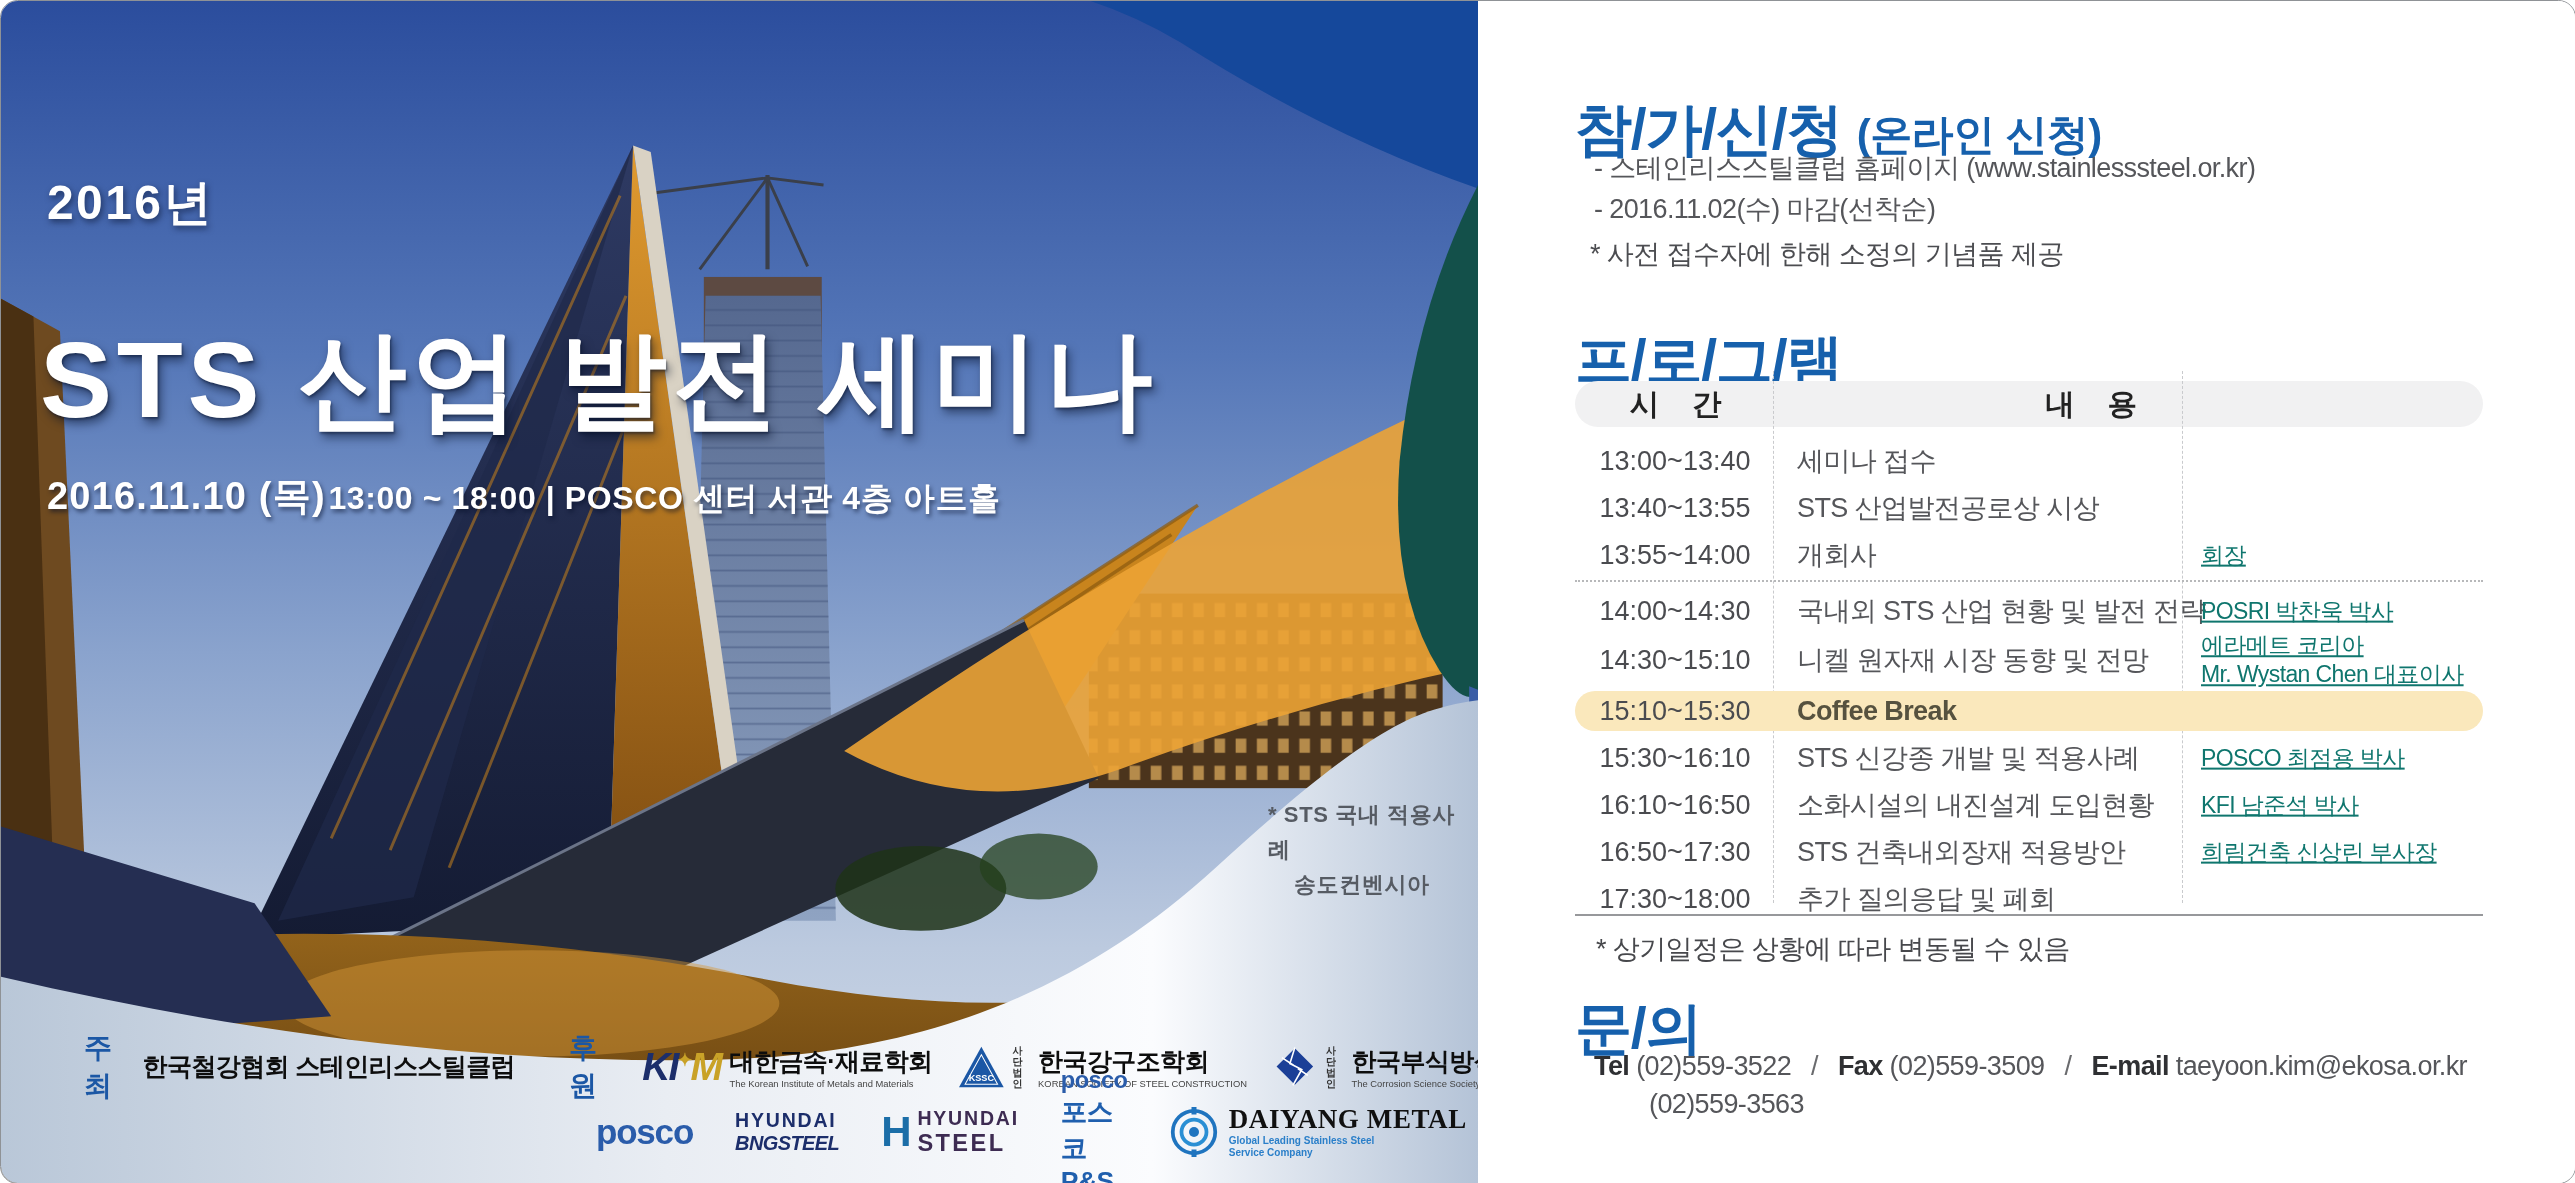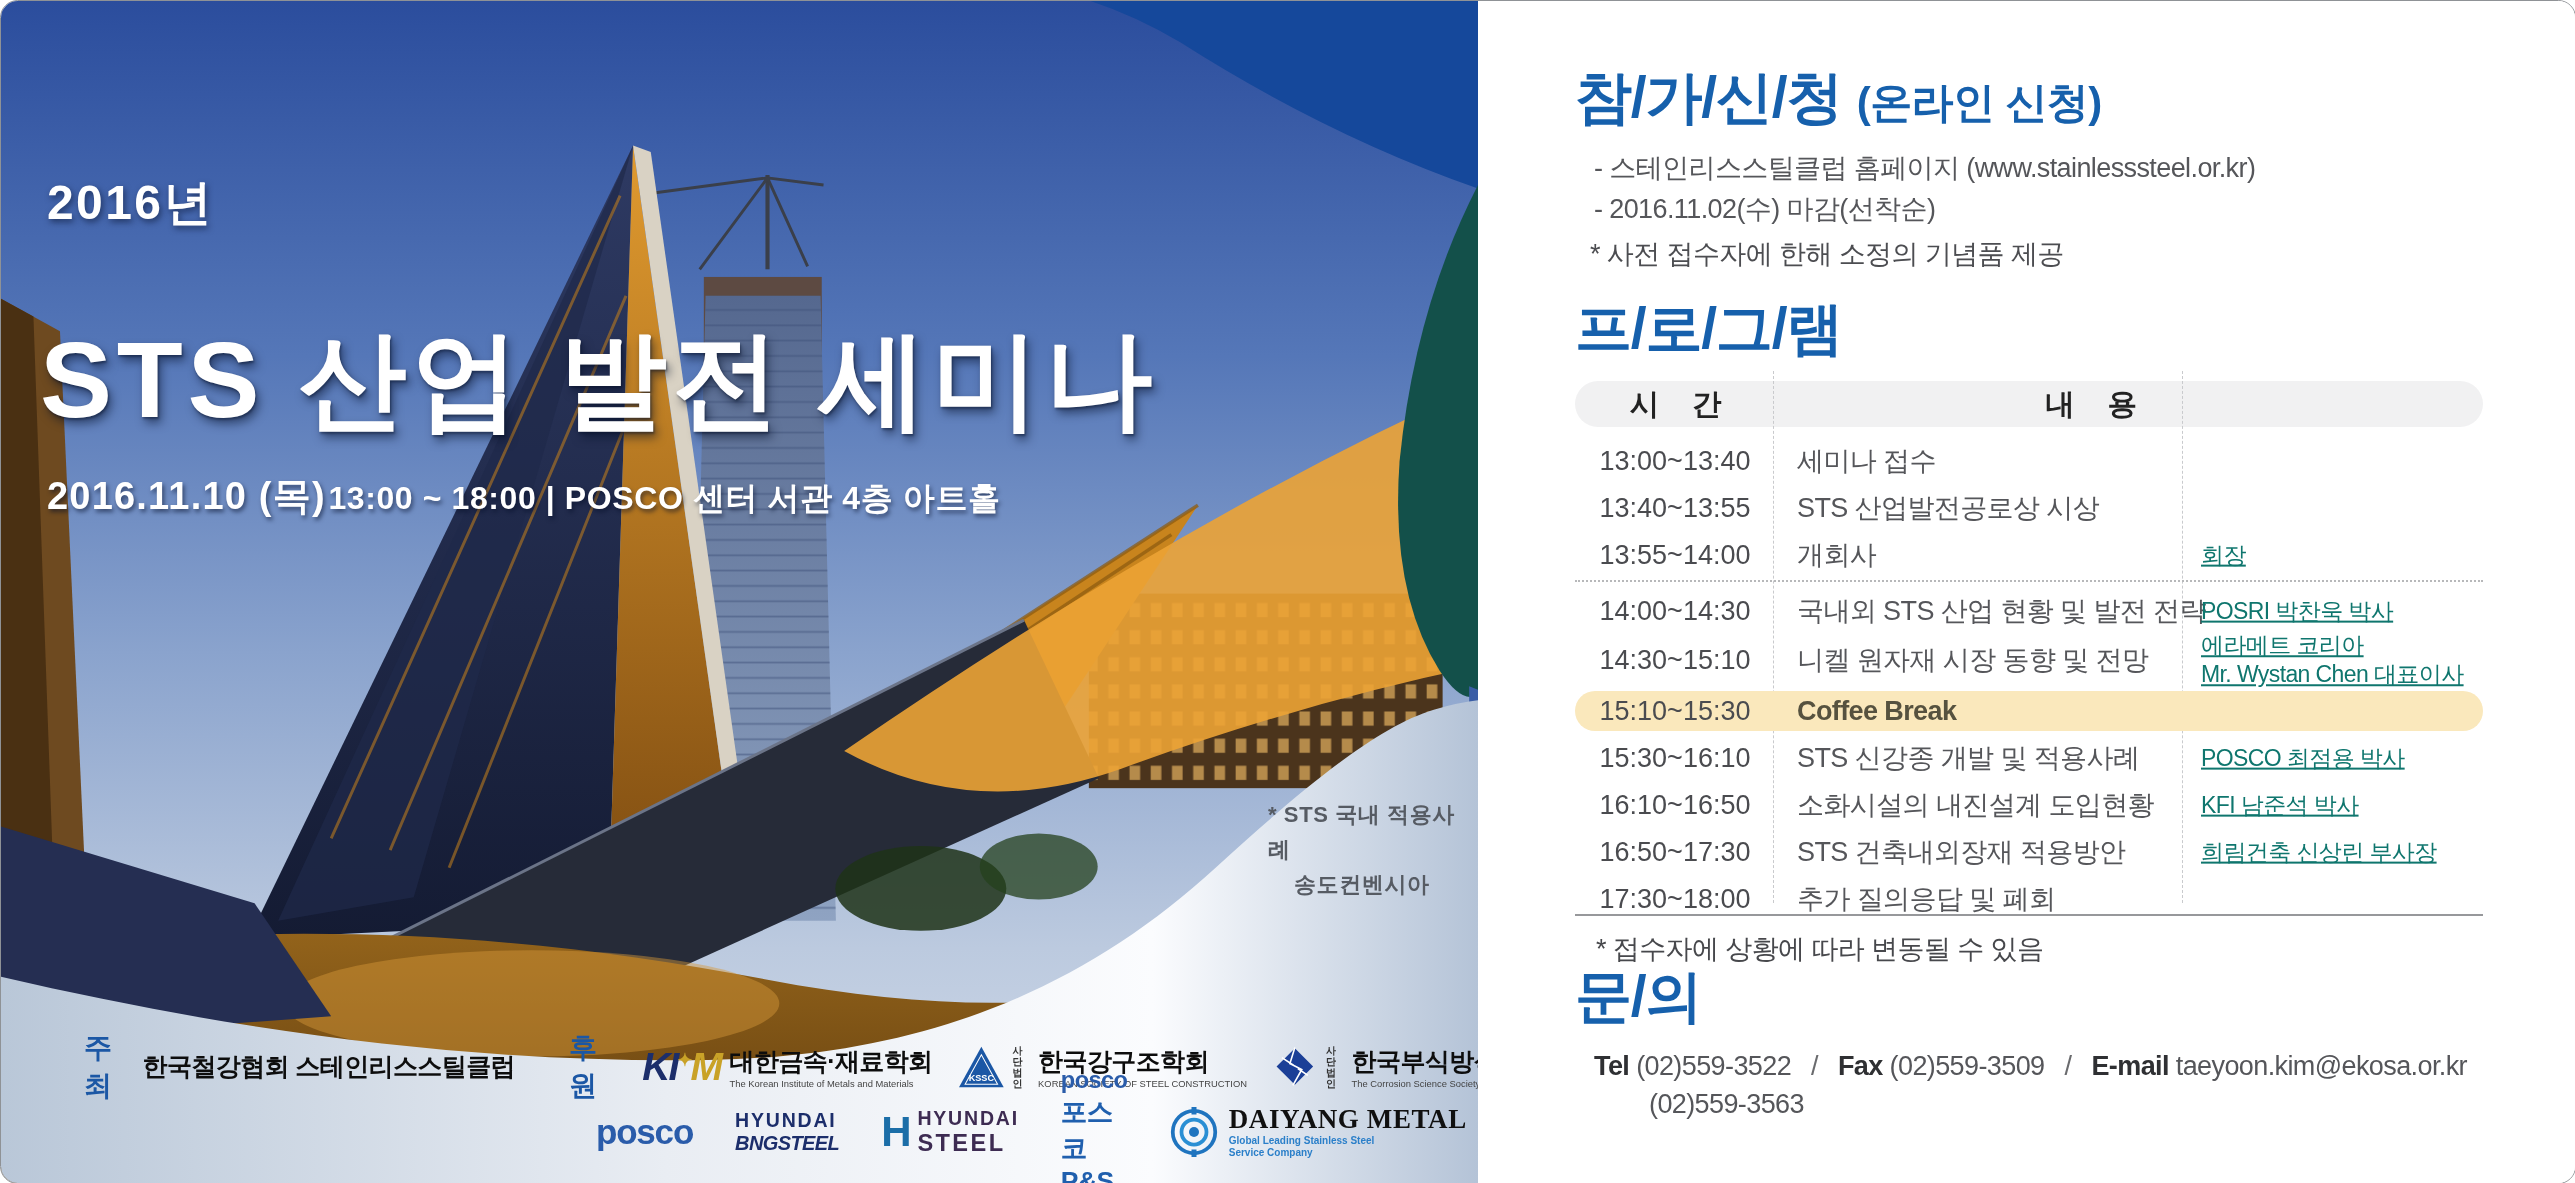--- a/index.html
+++ b/index.html
@@ -40,21 +40,21 @@
   .h-mark{font-size:42px;font-weight:900;color:#1b6ea8;line-height:.8;}
   .hs1{color:#3d2b52;} .hs2{font-size:23.6px;font-weight:800;color:#3d2b52;letter-spacing:2.4px;}
   .pps1{font-size:23.6px;font-weight:800;color:#2a5caa;letter-spacing:-0.6px;}
   .pps2{font-size:26.5px;font-weight:800;color:#1f5fae;letter-spacing:-0.6px;}
   .dy-group{display:flex;align-items:center;gap:9.4px;}
   .dy-name{font-family:"Liberation Serif", serif;font-size:27px;font-weight:700;color:#101010;letter-spacing:0.6px;white-space:nowrap;}
   .dy-sub{font-size:10px;color:#2a7fc9;font-weight:700;line-height:1.25;}
 
   
   .right{position:absolute;left:1477px;top:0;width:1099px;height:1184px;background:#ffffff;}
-  .sec-title{position:absolute;left:97px;font-size:57px;font-weight:800;color:#1660ac;letter-spacing:-1.2px;white-space:nowrap;}
+  .sec-title{position:absolute;left:97px;font-size:57px;font-weight:800;color:#1660ac;letter-spacing:-1.2px;white-space:nowrap;margin-top:32px;}
   .sec-title .suffix{font-size:42px;letter-spacing:-0.6px;}
   .reg-item{position:absolute;left:116px;font-size:27px;color:#55565a;white-space:nowrap;letter-spacing:-0.6px;}
   .reg-note{position:absolute;left:112px;font-size:27px;color:#4c4d51;white-space:nowrap;letter-spacing:-0.6px;}
 
   .tbl-head{position:absolute;left:97px;top:380px;width:908px;height:46px;background:#f1f1f2;border-radius:23.6px;}
   .tbl-head .h-time{position:absolute;left:35px;width:136px;top:0;height:46px;line-height:46px;text-align:center;font-size:29.5px;font-weight:700;color:#222;letter-spacing:4.7px;word-spacing:15.3px;}
   .tbl-head .h-content{position:absolute;left:330px;width:377px;top:0;height:46px;line-height:46px;text-align:center;font-size:29.5px;font-weight:700;color:#222;letter-spacing:4.7px;word-spacing:15.3px;}
   .vdash{position:absolute;top:370px;height:532px;width:0;border-left:1.8px dashed #c9cacd;}
   .vd1{left:295px;} .vd2{left:704px;}
   .rows{position:absolute;left:97px;top:436px;width:908px;}
@@ -316,21 +316,21 @@
         <span class="c-content">STS 건축내외장재 적용방안</span>
         <span class="c-speaker">희림건축 신상린 부사장</span>
       </div>
       <div class="prow">
         <span class="c-time">17:30~18:00</span>
         <span class="c-content">추가 질의응답 및 폐회</span>
       </div>
     </div>
 
     <div class="tbl-foot-line"></div>
-    <div class="tbl-footnote">* 접수자에 상황에 따라 변동될 수 있음</div>
+    <div class="tbl-footnote">* 상기일정은 상황에 따라 변동될 수 있음</div>
 
     <div class="sec-title" style="top:958px;">문/의</div>
     <div class="contact">
       <b>Tel</b>&nbsp;<span>(02)559-3522</span><span class="sep">/</span><b>Fax</b>&nbsp;<span>(02)559-3509</span><span class="sep">/</span><b>E-mail</b>&nbsp;<span>taeyoon.kim@ekosa.or.kr</span>
     </div>
     <div class="contact2">(02)559-3563</div>
   </div>
 
 </div>
 

